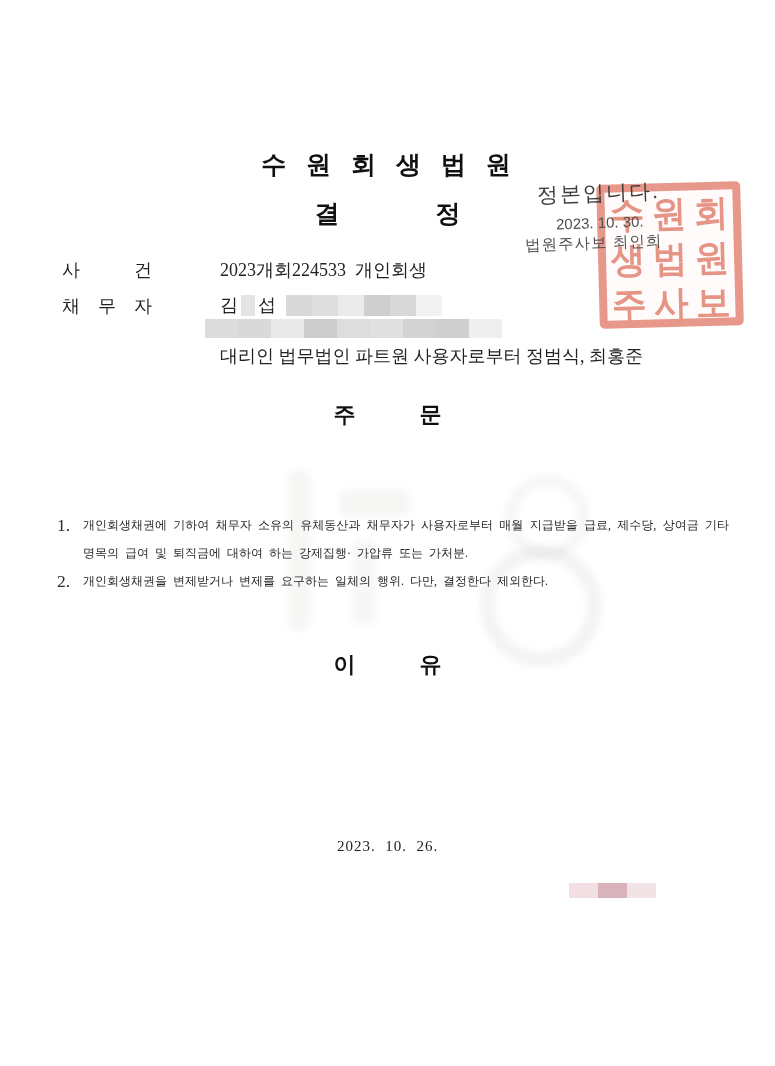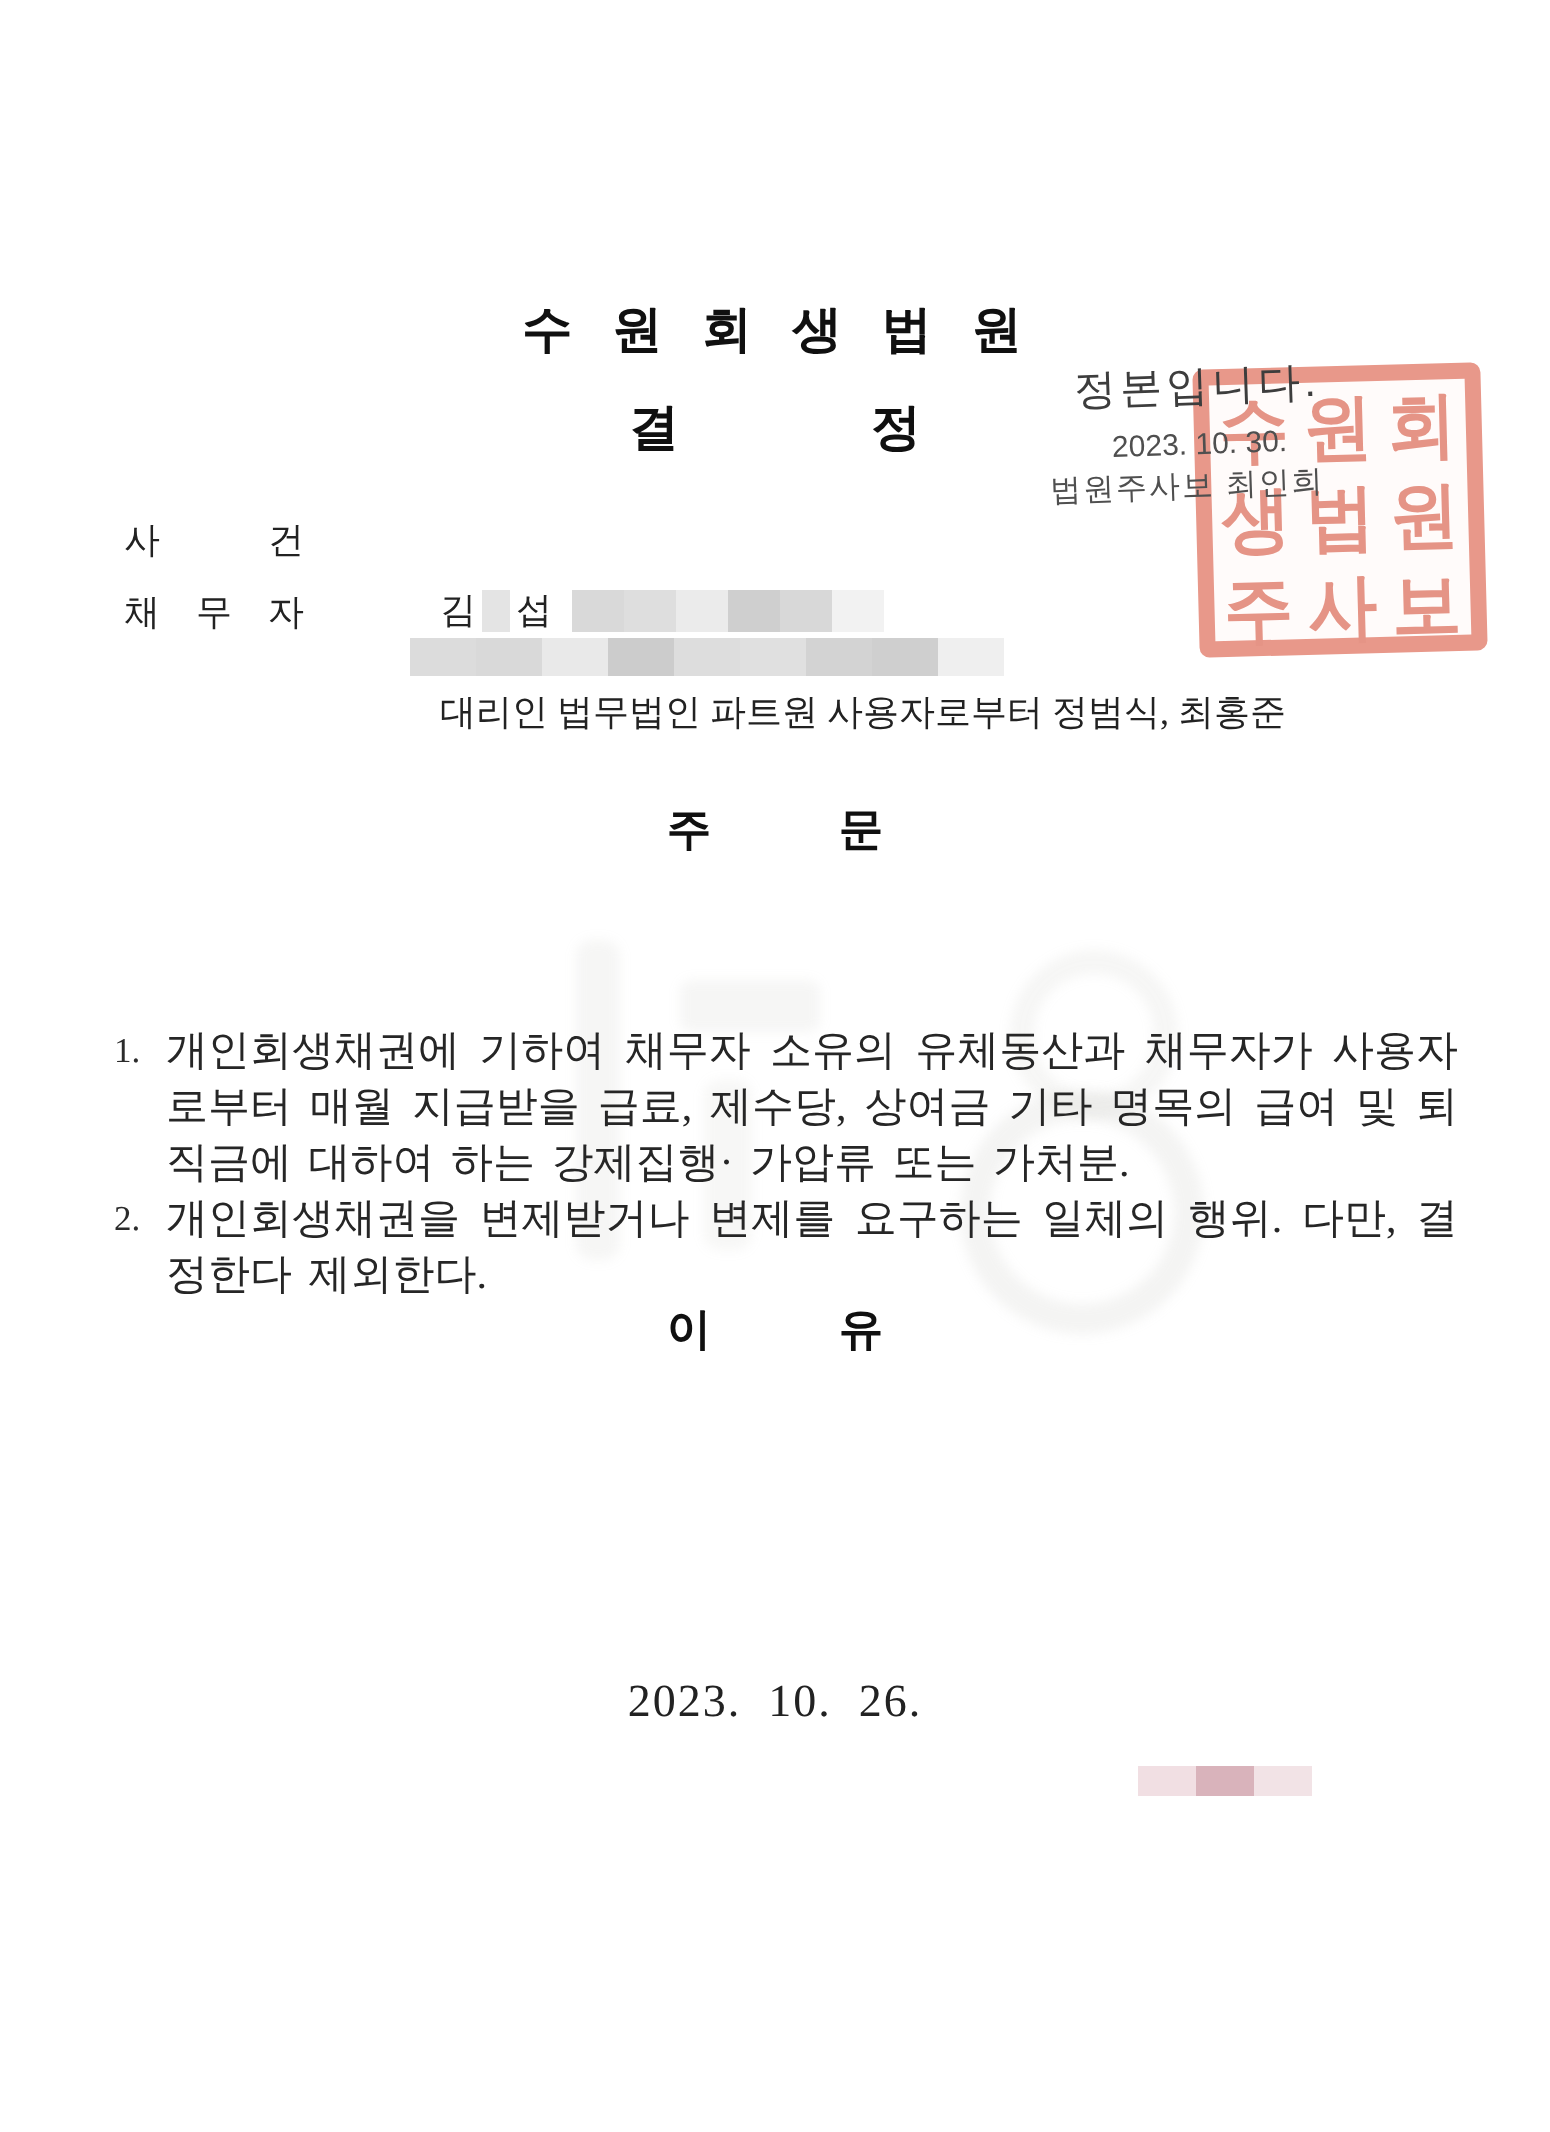--- a/index.html
+++ b/index.html
@@ -45,24 +45,24 @@
   .reason-heading{top:650px;}
 
   .para{position:absolute;left:55px;width:672px;font-size:17.5px;line-height:27px;
     text-align:justify;word-spacing:3px;color:#262626;}
   .order-intro{top:437px;}
   .reason-text{top:691px;word-spacing:5px;}
 
   .order-list{position:absolute;left:57px;top:511px;width:672px;}
   .order-item{display:flex;}
   .item-no{width:26px;flex:none;font-size:17.5px;line-height:28px;}
-  .item-text{flex:1;font-size:21px;line-height:28px;text-align:justify;word-spacing:3px;color:#262626;}
+  .item-text{flex:1;font-size:12px;line-height:28px;text-align:justify;word-spacing:3px;color:#262626;}
 
   .decision-date{position:absolute;top:838px;left:0;width:100%;text-align:center;
-    font-size:23px;letter-spacing:1px;color:#222;}
+    font-size:15px;letter-spacing:1px;color:#222;}
   .judge-label{position:absolute;left:305px;top:908px;font-size:19px;letter-spacing:3px;color:#222;margin-top:36px;}
   .judge-name{position:absolute;left:365px;top:899px;display:flex;}
   .judge-name .px{width:28px;height:28px;}
   .judge-seal{position:absolute;left:569px;top:883px;display:grid;
     grid-template-columns:repeat(3,29px);grid-template-rows:repeat(3,25px);}
 
   .bleed{position:absolute;z-index:0;filter:blur(3px);}
   .bleed-ring{left:480px;top:545px;width:92px;height:92px;border:15px solid rgba(170,168,160,0.13);
     border-radius:50%;}
   .bleed-ring2{left:505px;top:475px;width:60px;height:60px;border:12px solid rgba(170,168,160,0.10);
@@ -100,20 +100,21 @@
     <span>원</span>
     <span>주</span>
     <span>사</span>
     <span>보</span>
   </div>
 
   <div class="row-label" style="top:258px">
     <span>사</span>
     <span>건</span>
   </div>
+  <div class="row-value prewrap" style="top:258px">2023개회224533  개인회생</div>
 
   <div class="row-label" style="top:294px">
     <span>채</span>
     <span>무</span>
     <span>자</span>
   </div>
   <div class="row-value debtor-value" style="top:293px">
     <span>김</span>
     <span class="px name-gap" style="background: rgb(228, 228, 228);"></span>
     <span>섭</span>

